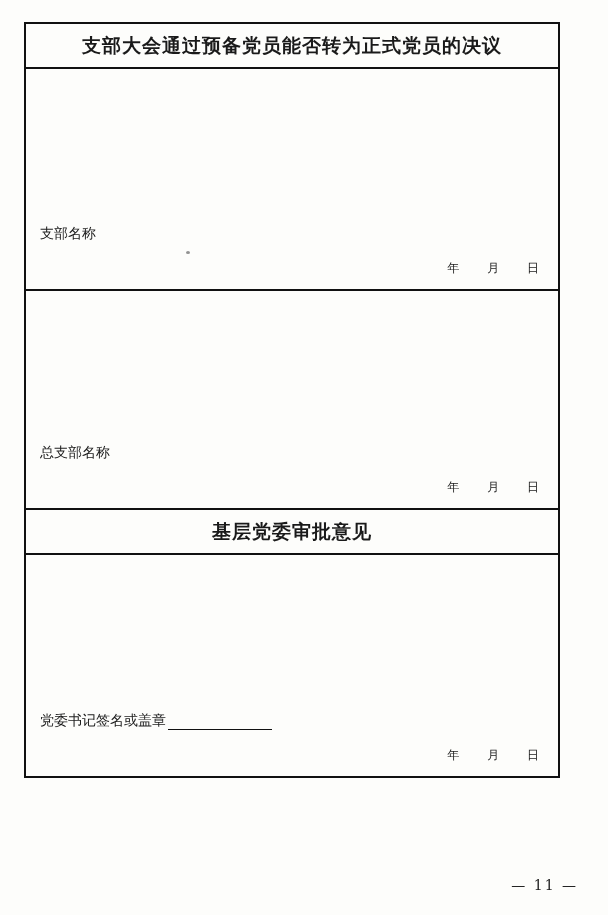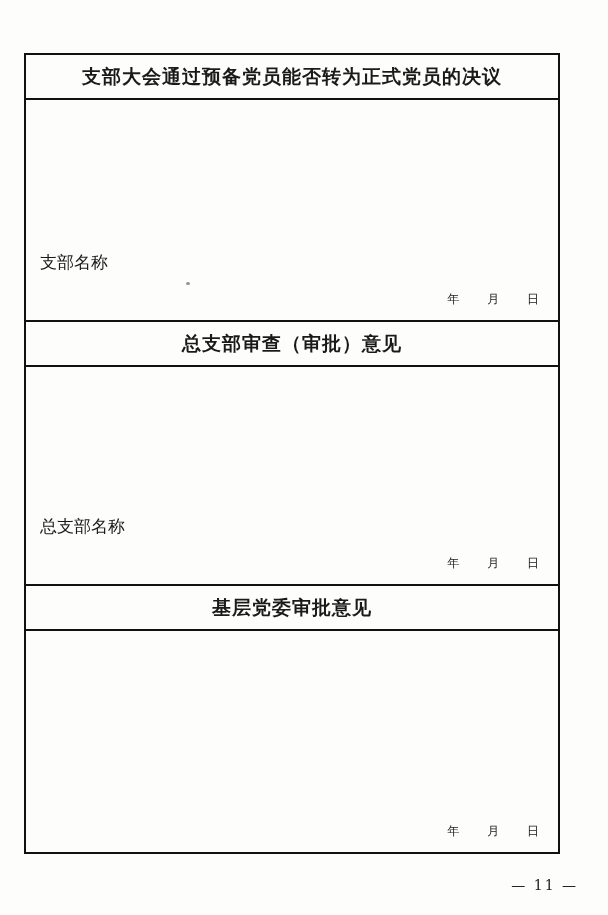--- a/index.html
+++ b/index.html
@@ -27,21 +27,20 @@
 
   
   .form-table {
     position: absolute;
     left: 24px;
     top: 22px;
     width: 536px;
     border: 2px solid #111;
     box-sizing: border-box;
     background: #fdfdfb;
-    margin-top: 31px;
   }
 
   .section {
     border-bottom: 2px solid #111;
     box-sizing: border-box;
   }
   .section:last-child {
     border-bottom: none;
   }
 
@@ -65,21 +64,21 @@
   .body-2 { height: 217px; }
   .body-3 { height: 221px; }
 
   .sign-row {
     position: absolute;
     left: 0;
     right: 0;
     bottom: 46px;
     display: flex;
     align-items: flex-end;
-    font-size: 17px;
+    font-size: 14px;
     padding: 0 14px;
     box-sizing: border-box;
   }
 
   .sign-left {
     width: 210px;
     flex: 0 0 auto;
     white-space: nowrap;
   }
 
@@ -151,37 +150,40 @@
         </div>
         <div class="date-row">
           <span>年</span>
           <span>月</span>
           <span>日</span>
         </div>
       </div>
     </div>
 
     <div class="section">
-      <div class="section-title">总支部审查（审批）意见</div>
       <div class="section-body body-2">
         <div class="sign-row">
           <div class="sign-left">总支部名称</div>
         </div>
         <div class="date-row">
           <span>年</span>
           <span>月</span>
           <span>日</span>
         </div>
       </div>
     </div>
 
     <div class="section">
       <div class="section-title">基层党委审批意见</div>
       <div class="section-body body-3">
         <div class="sign-row">
+          <div class="sign-right">
+            <span class="sign-label">党委书记签名或盖章</span>
+            <span class="sign-line"></span>
+          </div>
         </div>
         <div class="date-row">
           <span>年</span>
           <span>月</span>
           <span>日</span>
         </div>
       </div>
     </div>
 
   </div>

